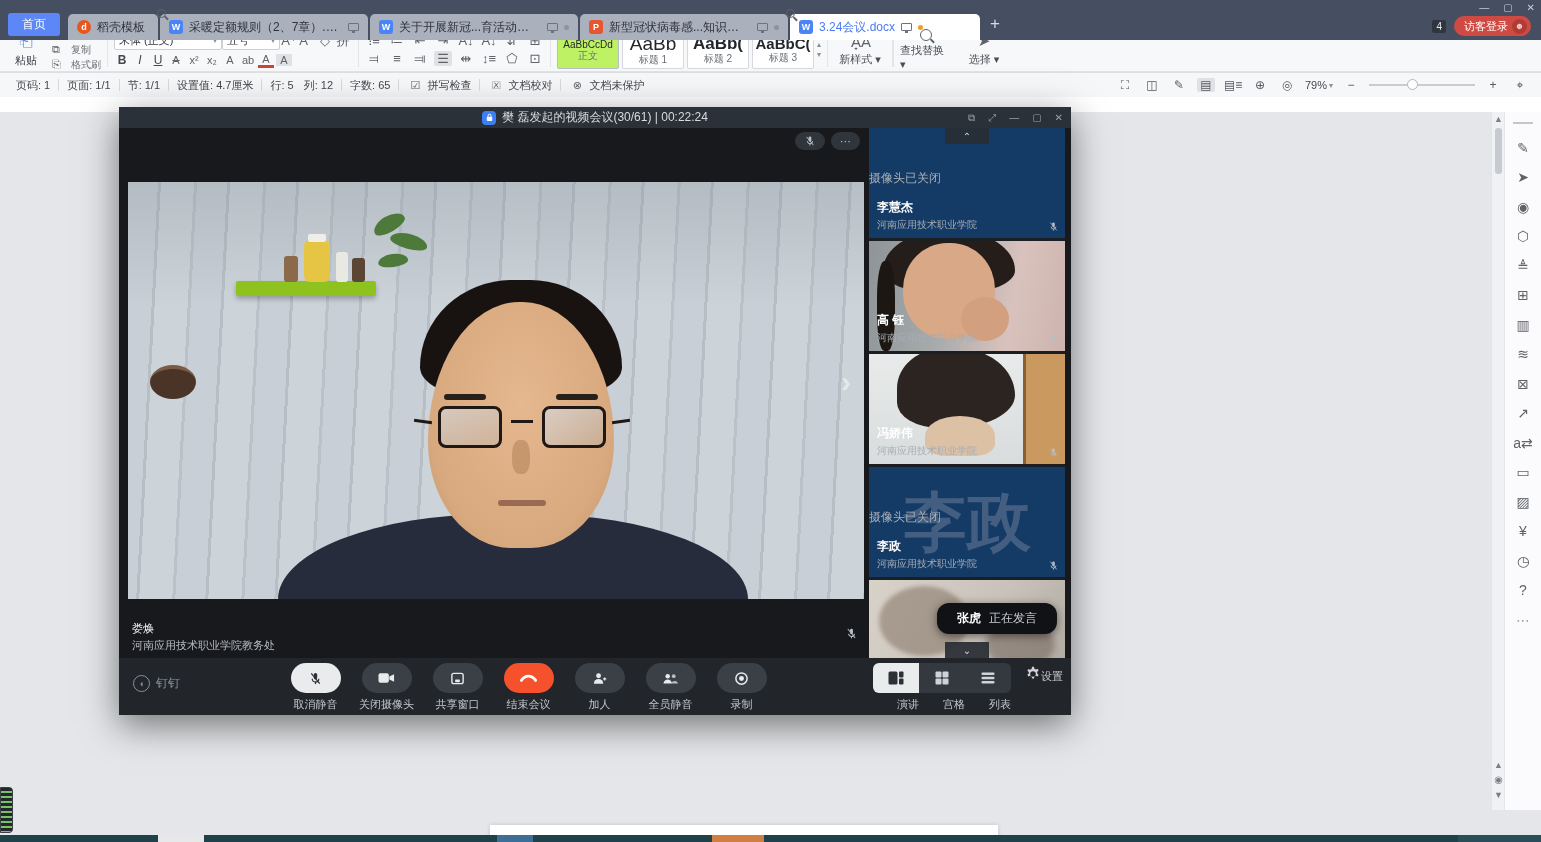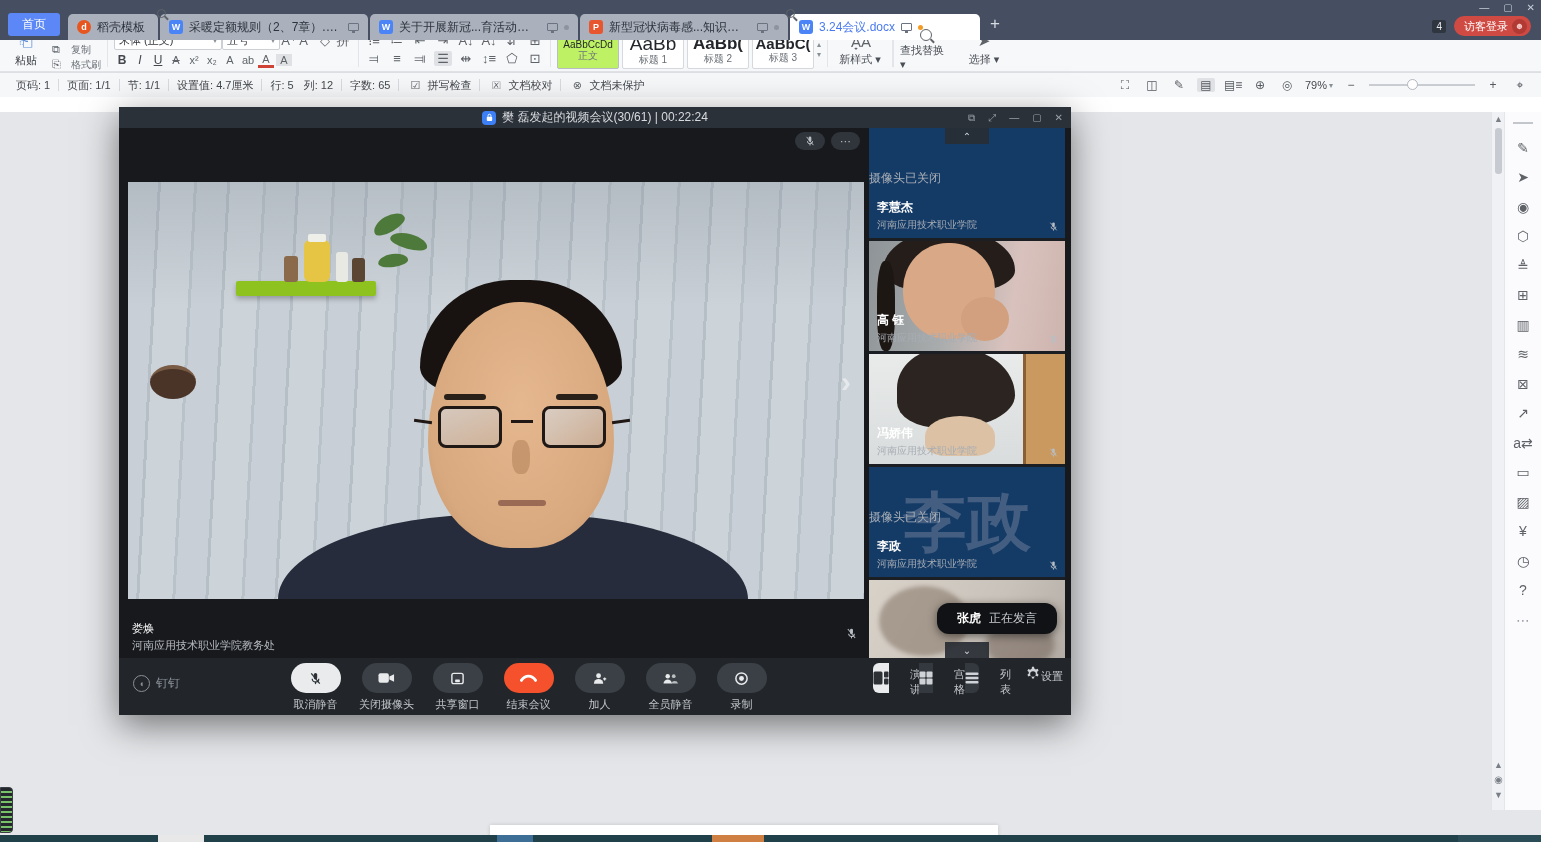--- a/index.html
+++ b/index.html
@@ -171,21 +171,21 @@
   .brandlogo { width:17px; height:17px; border-radius:50%; border:1.5px solid #8a9097; display:flex;
     align-items:center; justify-content:center; color:#8a9097; font-size:9px; }
   #ctlrow { left:166px; top:5px; display:flex; gap:10px; }
   .mbtn { display:flex; flex-direction:column; align-items:center; width:61px; }
   .mbtn .pill { width:50px; height:30px; border-radius:15px; background:#3a4046; display:flex;
     align-items:center; justify-content:center; color:#e8eaec; }
   .mbtn .pill.light { background:#e9ebed; color:#2d3136; }
   .mbtn .pill.danger { background:#f4512c; }
   .mbtn .mlabel { margin-top:4px; font-size:11px; color:#c3c7cb; }
   #viewrow { left:754px; top:5px; display:flex; }
-  .vbtn { display:flex; align-items:flex-start; width:46px;gap:21px; }
+  .vbtn { display:flex; flex-direction:column; align-items:flex-end; width:46px; }
   .vbtn .vbox { width:46px; height:30px; background:#34393f; display:flex; align-items:center;
     justify-content:center; color:#cfd3d7; }
   .vbtn:first-child .vbox { border-radius:6px 0 0 6px; }
   .vbtn:nth-child(3) .vbox { border-radius:0 6px 6px 0; }
   .vbtn .vbox.act { background:#e9ebed; color:#2d3136; }
   .vbtn .mlabel { margin-top:4px; font-size:11px; color:#c3c7cb; }
   #settingsbtn { left:906px; top:5px; display:flex; flex-direction:row; align-items:center; width:40px;
     color:#cfd3d7; }
   #settingsbtn .mlabel { margin-top:6px; font-size:11px; color:#c3c7cb; }
 

